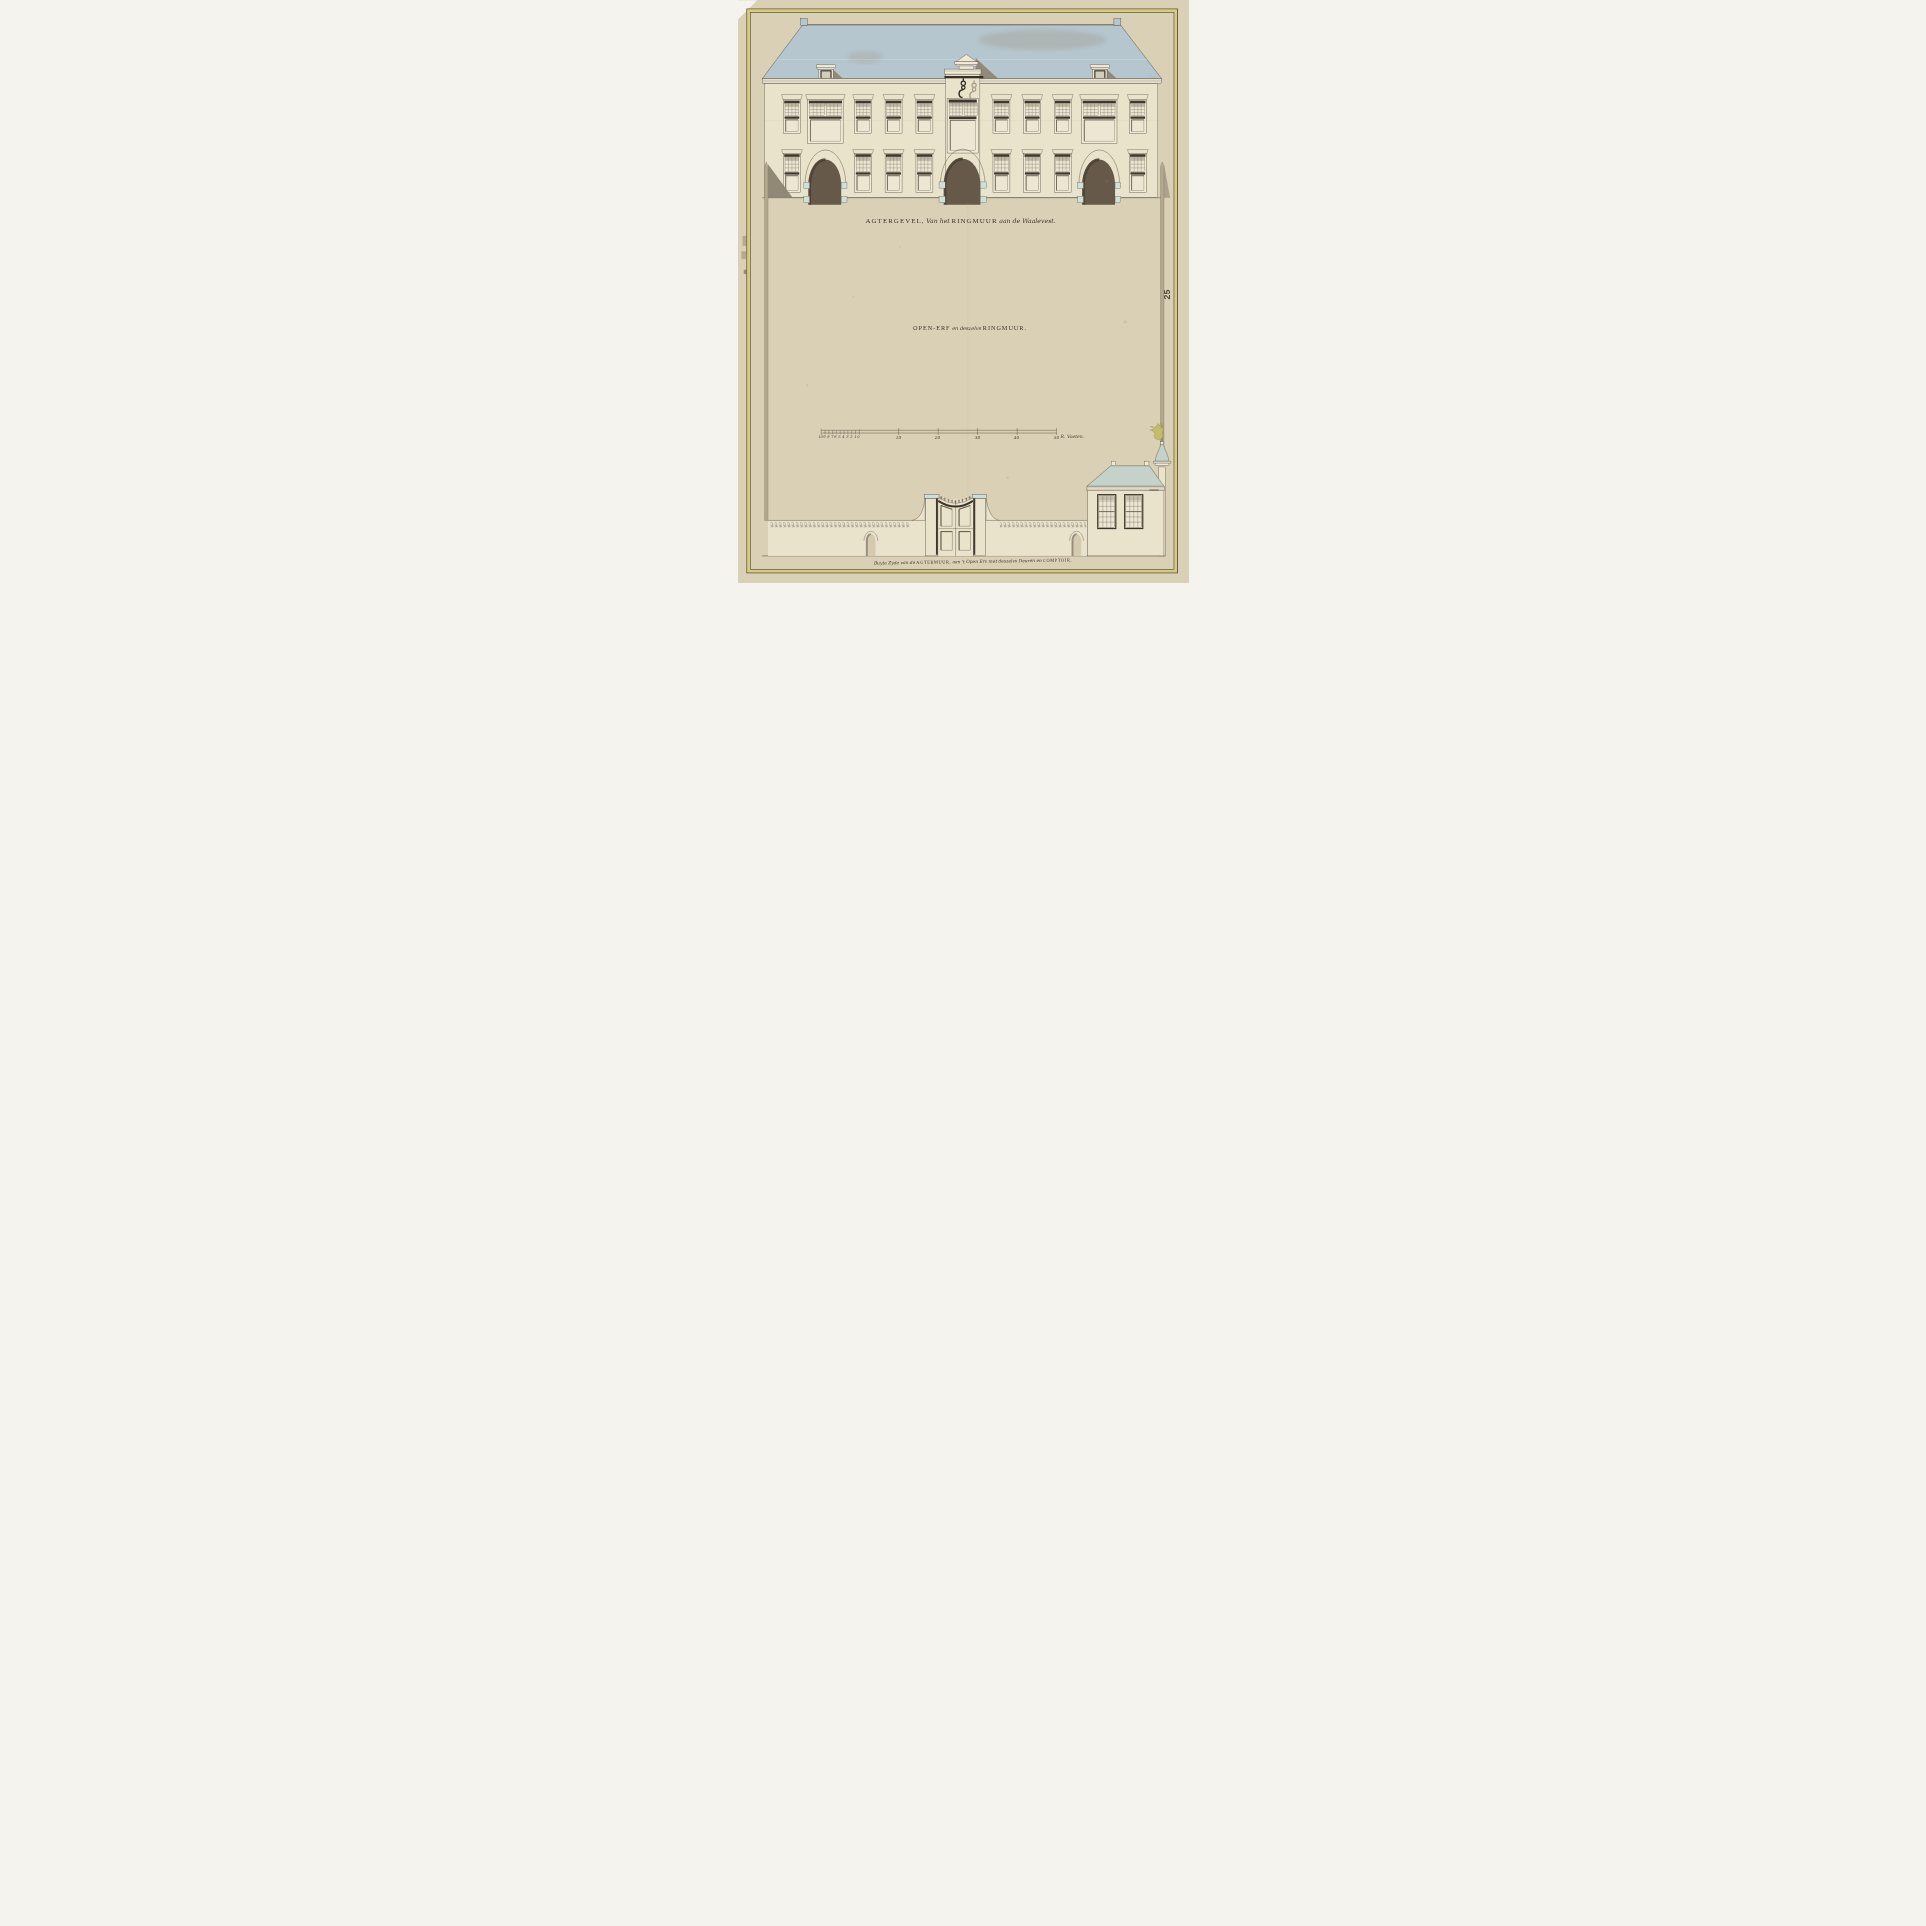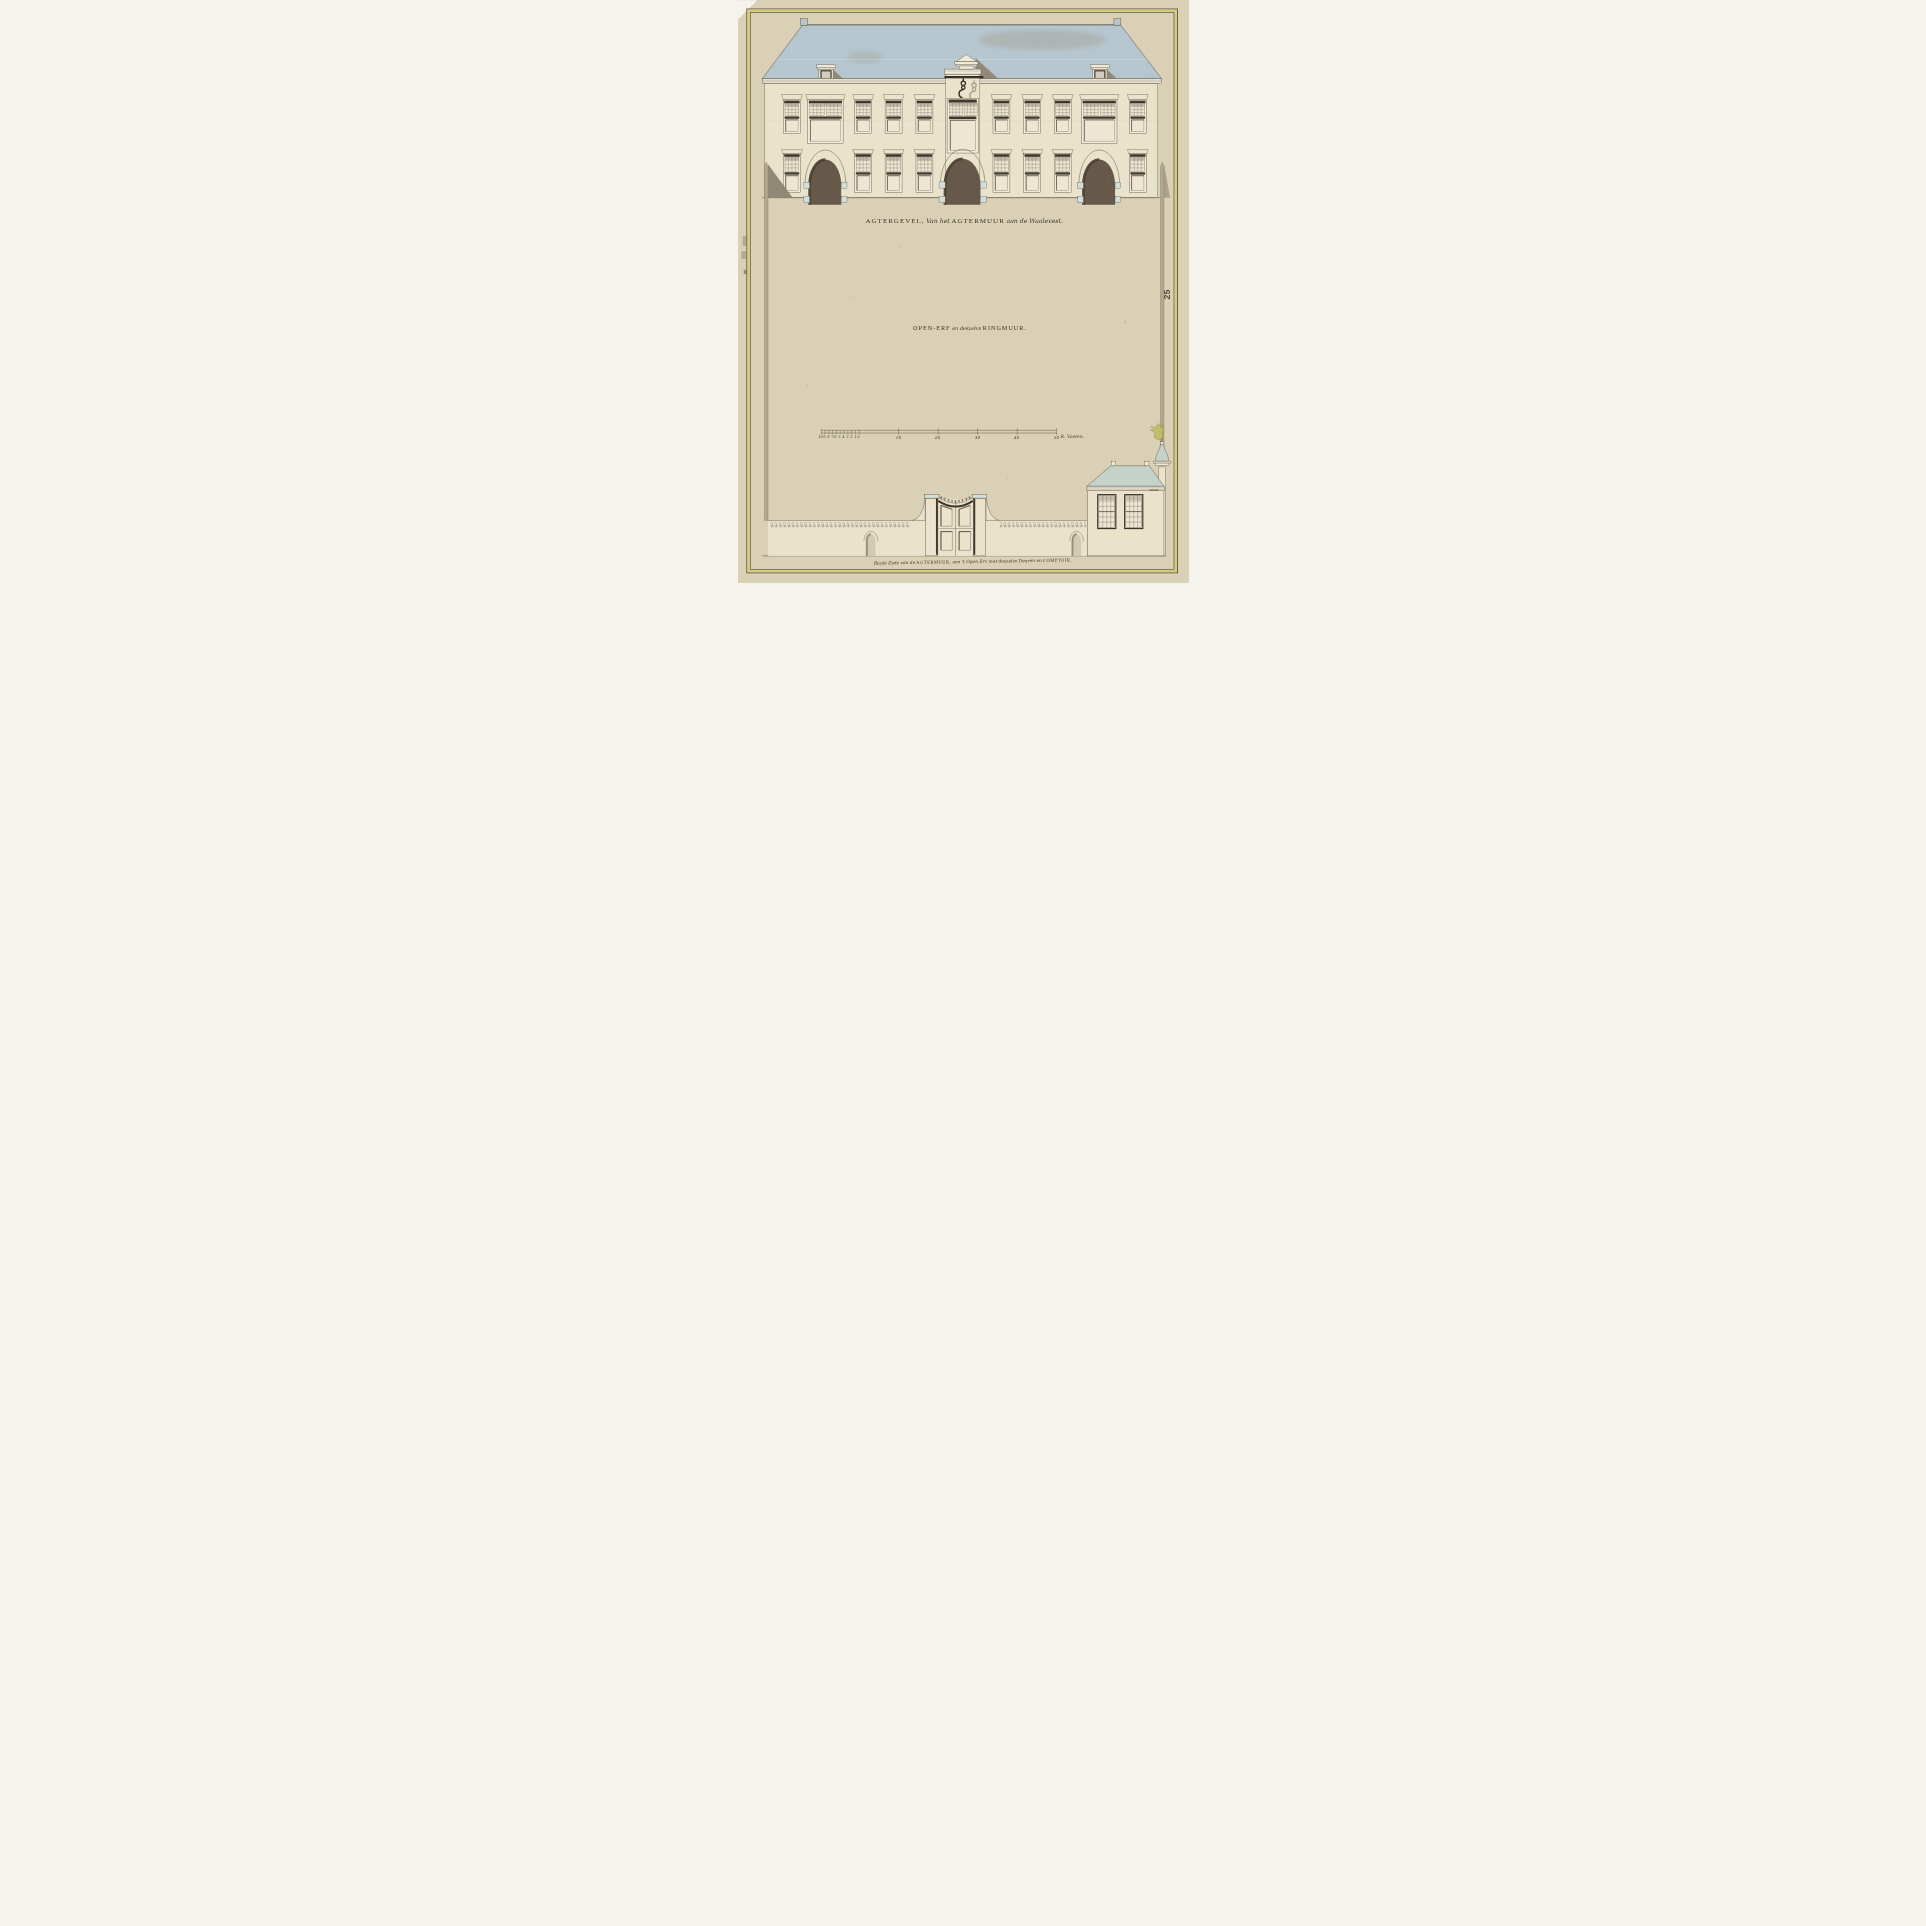--- a/index.html
+++ b/index.html
@@ -312,21 +312,21 @@
         <circle cx="420" cy="640" r="2.5" opacity="0.15"></circle>
     <circle cx="958" cy="470" r="4.5" opacity="0.15"></circle>
         <circle cx="300" cy="770" r="2.5" opacity="0.15"></circle>
   </g>
 </svg>
 
 <div class="overlay">
   <div class="tline facade-title">
     <span class="caps">AGTERGEVEL,</span>
     <span class="script">Van het</span>
-    <span class="caps">AGTERMUUR</span>
+    <span class="caps">RINGMUUR</span>
     <span class="script">aan de Waalevest.</span>
   </div>
   <div class="tline yard-title">
     <span class="caps">OPEN-ERF</span>
     <span class="script">en deszelvs</span>
     <span class="caps">RINGMUUR.</span>
   </div>
   <div class="tline caption">
     <span class="script">Buyte Zyde van de</span>
     <span class="caps">AGTERMUUR,</span>

